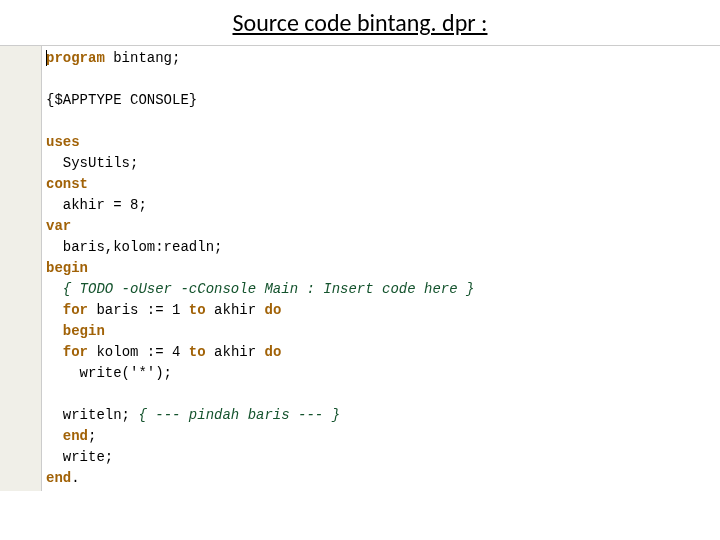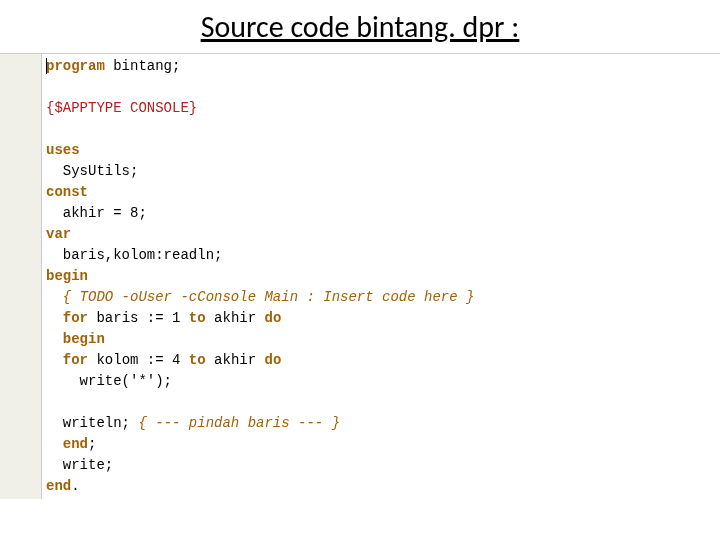--- a/index.html
+++ b/index.html
@@ -10,21 +10,21 @@
     font-family: Calibri, Arial, sans-serif;
     overflow: hidden;
   }
   .slide {
     width: 100%;
     height: 100%;
     position: relative;
   }
   .title {
     text-align: center;
-    font-size: 30px;
+    font-size: 24px;
     font-weight: 400;
     color: #000;
     padding-top: 8px;
     padding-bottom: 6px;
     text-decoration: underline;
   }
   .hr {
     position: relative;
     height: 1px;
     background: #ccc;
@@ -43,22 +43,22 @@
   }
   .code {
     padding: 2px 4px 2px 4px;
     font-family: "Courier New", monospace;
     font-size: 14px;
     line-height: 21px;
     color: #000;
     white-space: pre;
   }
   .code .kw { font-weight: bold; color: #a16207; }
-  .code .dir { color: #b91c1c; font-family: Liberation Mono, monospace; }
-  .code .cmt { color: #a16207; font-style: italic; margin-top: 7px; }
+  .code .dir { color: #000000; font-family: Liberation Mono, monospace; }
+  .code .cmt { color: #14532d; font-style: italic; margin-top: 7px; }
   .code .cursor {
     display: inline-block;
     width: 1px;
     height: 16px;
     background: #000;
     vertical-align: text-bottom;
     margin-right: -1px;
   }
 </style>
 </head>

